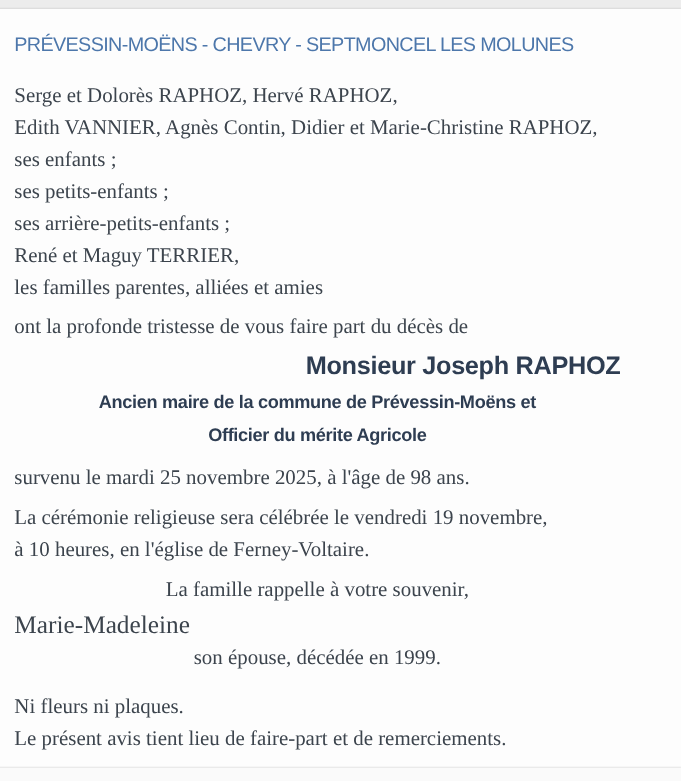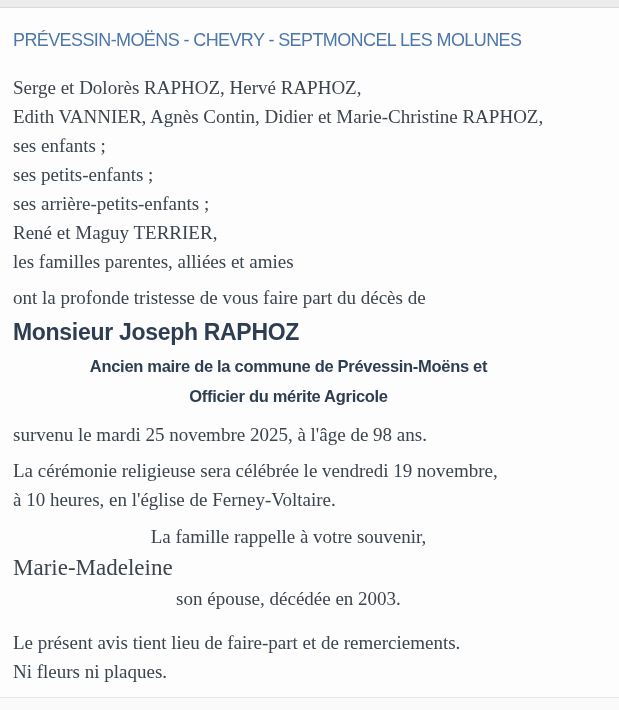--- a/index.html
+++ b/index.html
@@ -47,21 +47,21 @@
     line-height:29px;
   }
   .para{margin-top:7px;}
   .deceased-name{
     font-family:"Liberation Sans","DejaVu Sans",sans-serif;
     font-weight:bold;
     font-size:23px;
     line-height:36px;
     letter-spacing:-0.3px;
     color:var(--heading-navy);
-    text-align:left;
+    text-align:right;
     margin-top:2px;
   }
   .deceased-titles{
     font-family:"Liberation Sans","DejaVu Sans",sans-serif;
     font-weight:bold;
     font-size:16.5px;
     line-height:30px;
     letter-spacing:-0.3px;
     color:var(--heading-navy);
     text-align:center;
@@ -108,23 +108,23 @@
   <p class="body-line mt9">survenu le mardi 25 novembre 2025, à l'âge de 98 ans.</p>
 
   <div class="para">
     <div class="body-line">La cérémonie religieuse sera célébrée le vendredi 19 novembre,</div>
     <div class="body-line">à 10 heures, en l'église de Ferney-Voltaire.</div>
   </div>
 
   <div class="mt8">
     <div class="body-line centered">La famille rappelle à votre souvenir,</div>
     <div class="spouse-name">Marie-Madeleine</div>
-    <div class="body-line centered">son épouse, décédée en 2003.</div>
+    <div class="body-line centered">son épouse, décédée en 1999.</div>
   </div>
 
   <div class="closing">
+    <div class="body-line">Ni fleurs ni plaques.</div>
     <div class="body-line">Le présent avis tient lieu de faire-part et de remerciements.</div>
-    <div class="body-line">Ni fleurs ni plaques.</div>
   </div>
 
 </article>
 
 <div class="bottom-bar"></div>
 
 </body></html>

